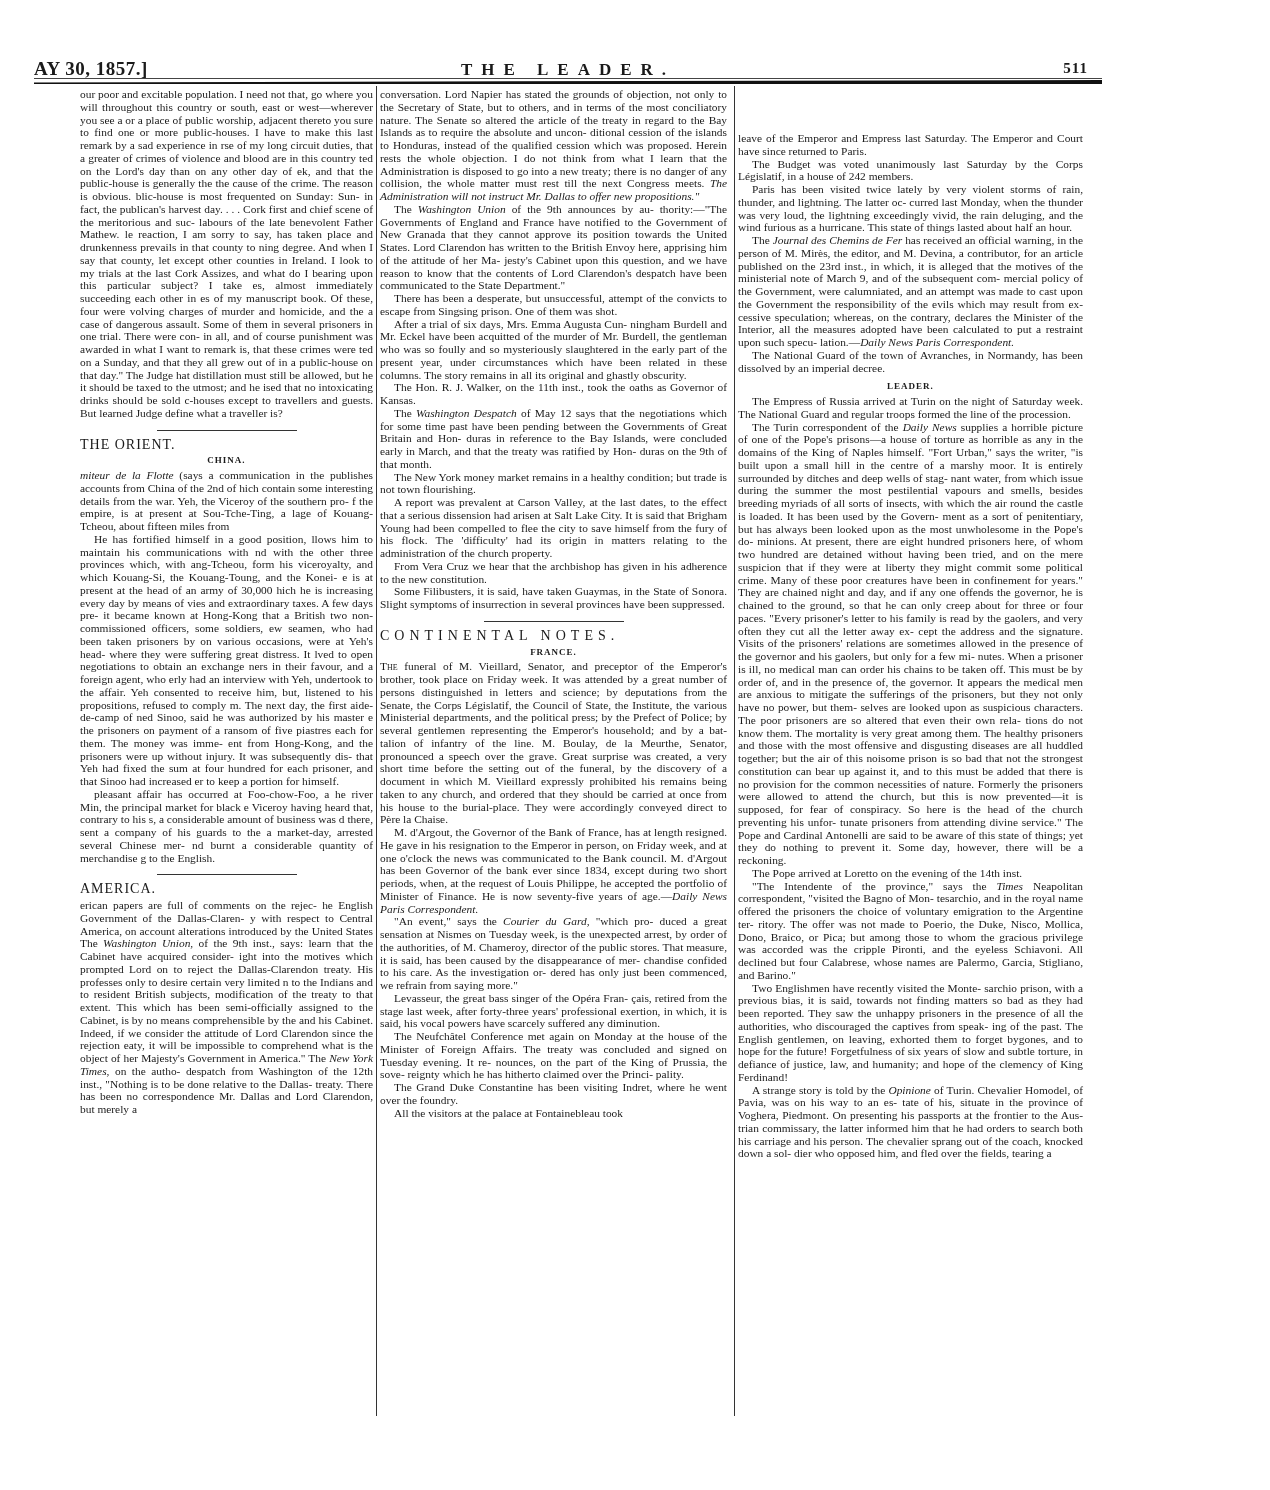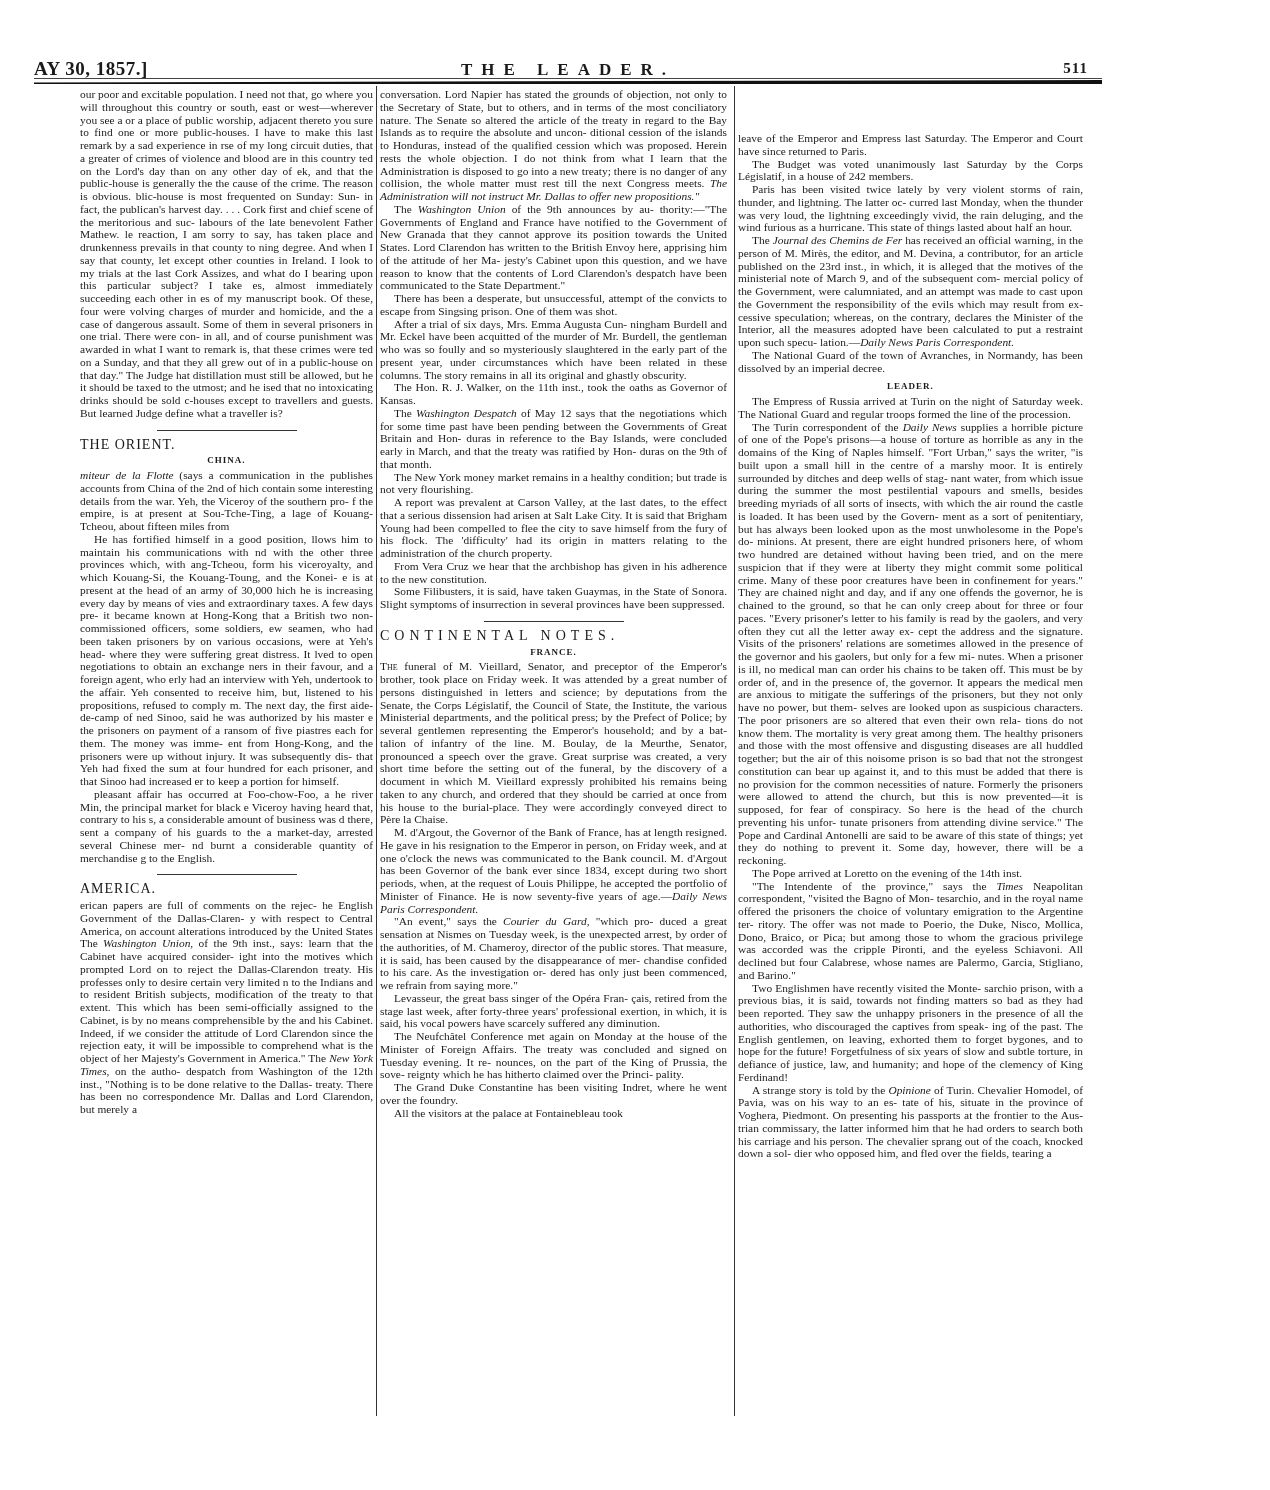--- a/index.html
+++ b/index.html
@@ -55,21 +55,21 @@
   <p class="noindent"><span>erican papers are full of comments on the rejec- he English Government of the Dallas-Claren- y with respect to Central America, on account alterations introduced by the United States The </span><em>Washington Union</em><span>, of the 9th inst., says: learn that the Cabinet have acquired consider- ight into the motives which prompted Lord on to reject the Dallas-Clarendon treaty. His professes only to desire certain very limited n to the Indians and to resident British subjects, modification of the treaty to that extent. This which has been semi-officially assigned to the Cabinet, is by no means comprehensible by the and his Cabinet. Indeed, if we consider the attitude of Lord Clarendon since the rejection eaty, it will be impossible to comprehend what is the object of her Majesty's Government in America." The </span><em>New York Times</em><span>, on the autho- despatch from Washington of the 12th inst., "Nothing is to be done relative to the Dallas- treaty. There has been no correspondence Mr. Dallas and Lord Clarendon, but merely a</span></p>
 </div>
 
 <div class="col col2">
   <p class="noindent"><span>conversation. Lord Napier has stated the grounds of objection, not only to the Secretary of State, but to others, and in terms of the most conciliatory nature. The Senate so altered the article of the treaty in regard to the Bay Islands as to require the absolute and uncon- ditional cession of the islands to Honduras, instead of the qualified cession which was proposed. Herein rests the whole objection. I do not think from what I learn that the Administration is disposed to go into a new treaty; there is no danger of any collision, the whole matter must rest till the next Congress meets. </span><em>The Administration will not instruct Mr. Dallas to offer new propositions."</em></p>
   <p><span>The </span><em>Washington Union</em><span> of the 9th announces by au- thority:—"The Governments of England and France have notified to the Government of New Granada that they cannot approve its position towards the United States. Lord Clarendon has written to the British Envoy here, apprising him of the attitude of her Ma- jesty's Cabinet upon this question, and we have reason to know that the contents of Lord Clarendon's despatch have been communicated to the State Department."</span></p>
   <p>There has been a desperate, but unsuccessful, attempt of the convicts to escape from Singsing prison. One of them was shot.</p>
   <p>After a trial of six days, Mrs. Emma Augusta Cun- ningham Burdell and Mr. Eckel have been acquitted of the murder of Mr. Burdell, the gentleman who was so foully and so mysteriously slaughtered in the early part of the present year, under circumstances which have been related in these columns. The story remains in all its original and ghastly obscurity.</p>
   <p>The Hon. R. J. Walker, on the 11th inst., took the oaths as Governor of Kansas.</p>
   <p><span>The </span><em>Washington Despatch</em><span> of May 12 says that the negotiations which for some time past have been pending between the Governments of Great Britain and Hon- duras in reference to the Bay Islands, were concluded early in March, and that the treaty was ratified by Hon- duras on the 9th of that month.</span></p>
-  <p>The New York money market remains in a healthy condition; but trade is not very flourishing.</p>
+  <p>The New York money market remains in a healthy condition; but trade is not town flourishing.</p>
   <p>A report was prevalent at Carson Valley, at the last dates, to the effect that a serious dissension had arisen at Salt Lake City. It is said that Brigham Young had been compelled to flee the city to save himself from the fury of his flock. The 'difficulty' had its origin in matters relating to the administration of the church property.</p>
   <p>From Vera Cruz we hear that the archbishop has given in his adherence to the new constitution.</p>
   <p>Some Filibusters, it is said, have taken Guaymas, in the State of Sonora. Slight symptoms of insurrection in several provinces have been suppressed.</p>
 
   <div class="sec-rule"></div>
   <div class="sec-title wide">CONTINENTAL NOTES.</div>
   <div class="sub-title">FRANCE.</div>
   <p class="noindent"><span class="sc">The</span><span> funeral of M. Vieillard, Senator, and preceptor of the Emperor's brother, took place on Friday week. It was attended by a great number of persons distinguished in letters and science; by deputations from the Senate, the Corps Législatif, the Council of State, the Institute, the various Ministerial departments, and the political press; by the Prefect of Police; by several gentlemen representing the Emperor's household; and by a bat- talion of infantry of the line. M. Boulay, de la Meurthe, Senator, pronounced a speech over the grave. Great surprise was created, a very short time before the setting out of the funeral, by the discovery of a document in which M. Vieillard expressly prohibited his remains being taken to any church, and ordered that they should be carried at once from his house to the burial-place. They were accordingly conveyed direct to Père la Chaise.</span></p>
   <p><span>M. d'Argout, the Governor of the Bank of France, has at length resigned. He gave in his resignation to the Emperor in person, on Friday week, and at one o'clock the news was communicated to the Bank council. M. d'Argout has been Governor of the bank ever since 1834, except during two short periods, when, at the request of Louis Philippe, he accepted the portfolio of Minister of Finance. He is now seventy-five years of age.—</span><em>Daily News Paris Correspondent.</em></p>
   <p><span>"An event," says the </span><em>Courier du Gard</em><span>, "which pro- duced a great sensation at Nismes on Tuesday week, is the unexpected arrest, by order of the authorities, of M. Chameroy, director of the public stores. That measure, it is said, has been caused by the disappearance of mer- chandise confided to his care. As the investigation or- dered has only just been commenced, we refrain from saying more."</span></p>

